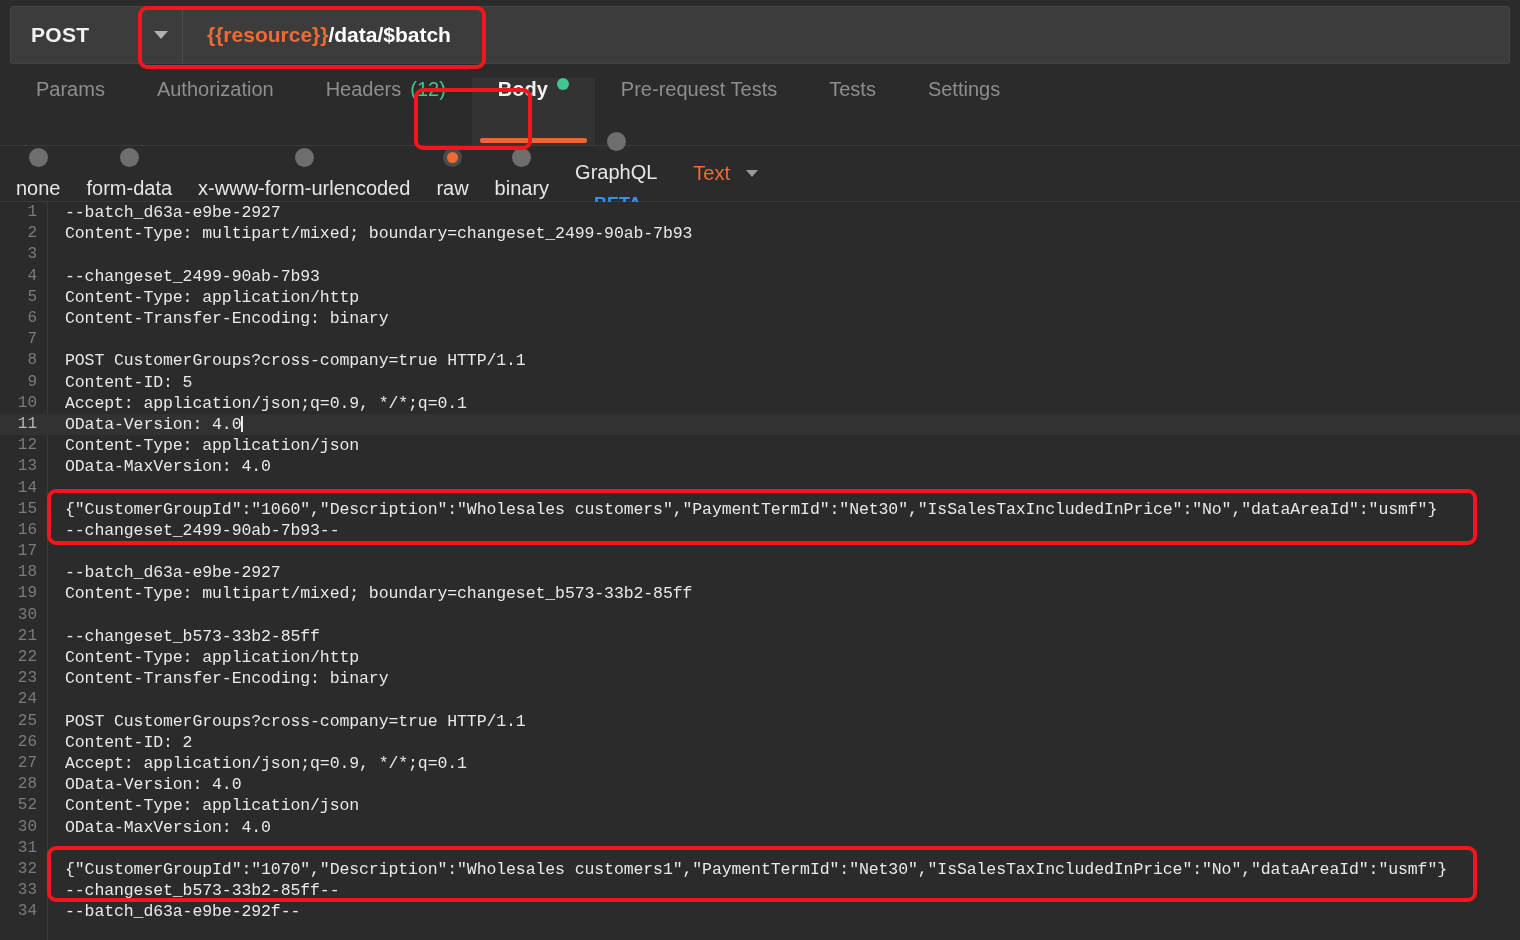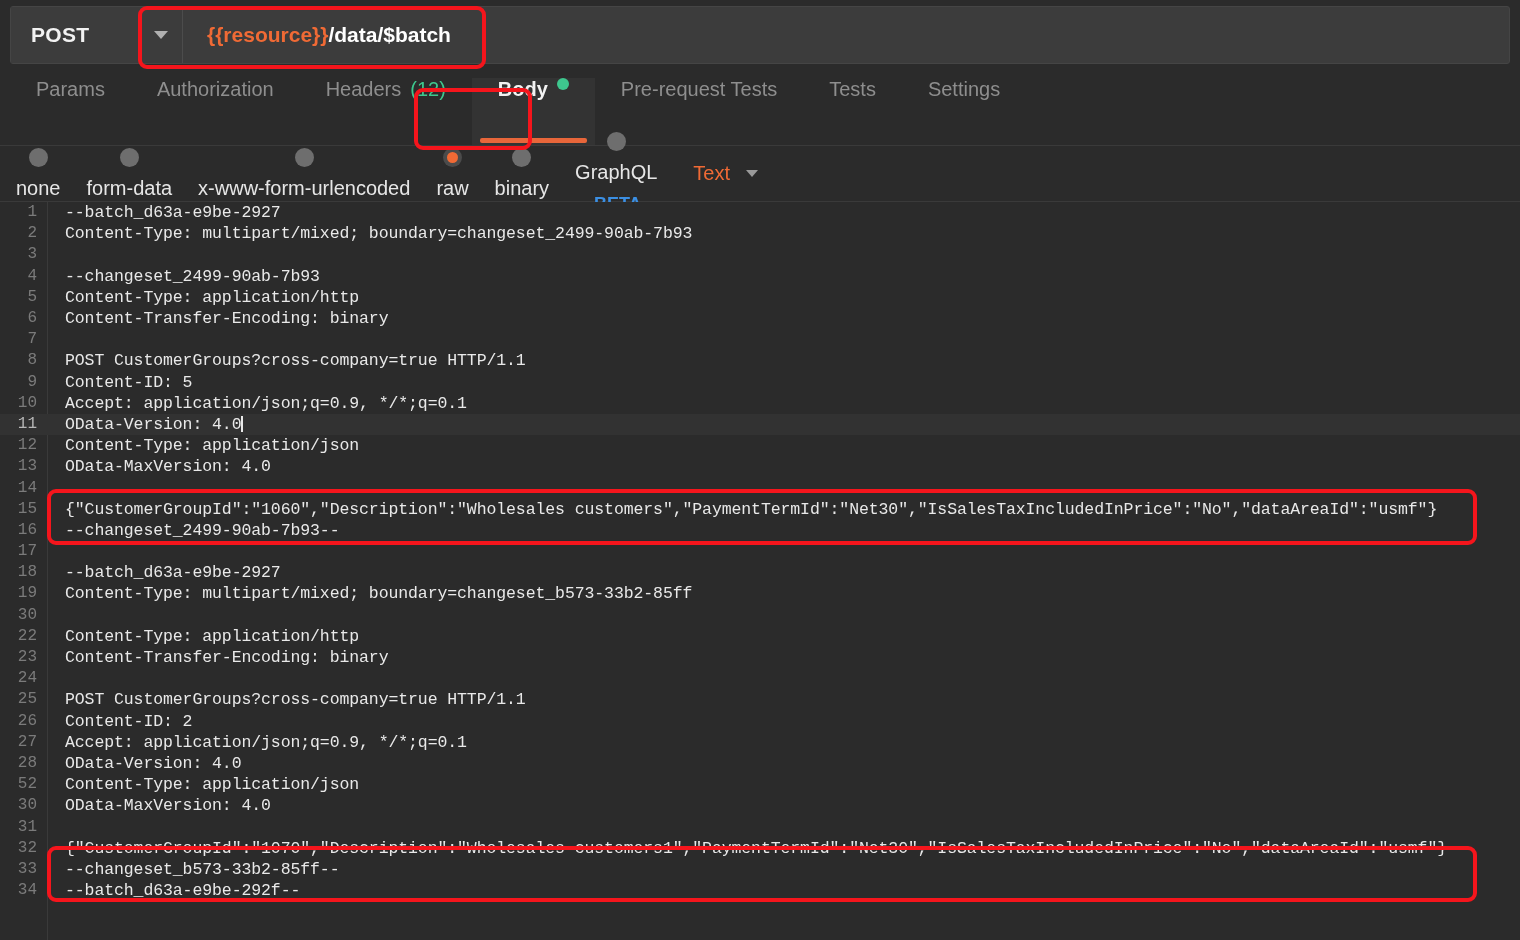--- a/index.html
+++ b/index.html
@@ -328,20 +328,21 @@
         <div class="code-line active"><span class="ln">11</span><span class="ct">OData-Version: 4.0<span class="cursor"></span></span></div>
         <div class="code-line"><span class="ln">12</span><span class="ct">Content-Type: application/json</span></div>
         <div class="code-line"><span class="ln">13</span><span class="ct">OData-MaxVersion: 4.0</span></div>
         <div class="code-line"><span class="ln">14</span><span class="ct"></span></div>
         <div class="code-line"><span class="ln">15</span><span class="ct">{"CustomerGroupId":"1060","Description":"Wholesales customers","PaymentTermId":"Net30","IsSalesTaxIncludedInPrice":"No","dataAreaId":"usmf"}</span></div>
         <div class="code-line"><span class="ln">16</span><span class="ct">--changeset_2499-90ab-7b93--</span></div>
         <div class="code-line"><span class="ln">17</span><span class="ct"></span></div>
         <div class="code-line"><span class="ln">18</span><span class="ct">--batch_d63a-e9be-2927</span></div>
         <div class="code-line"><span class="ln">19</span><span class="ct">Content-Type: multipart/mixed; boundary=changeset_b573-33b2-85ff</span></div>
         <div class="code-line"><span class="ln">30</span><span class="ct"></span></div>
+        <div class="code-line"><span class="ln">21</span><span class="ct">--changeset_b573-33b2-85ff</span></div>
         <div class="code-line"><span class="ln">22</span><span class="ct">Content-Type: application/http</span></div>
         <div class="code-line"><span class="ln">23</span><span class="ct">Content-Transfer-Encoding: binary</span></div>
         <div class="code-line"><span class="ln">24</span><span class="ct"></span></div>
         <div class="code-line"><span class="ln">25</span><span class="ct">POST CustomerGroups?cross-company=true HTTP/1.1</span></div>
         <div class="code-line"><span class="ln">26</span><span class="ct">Content-ID: 2</span></div>
         <div class="code-line"><span class="ln">27</span><span class="ct">Accept: application/json;q=0.9, */*;q=0.1</span></div>
         <div class="code-line"><span class="ln">28</span><span class="ct">OData-Version: 4.0</span></div>
         <div class="code-line"><span class="ln">52</span><span class="ct">Content-Type: application/json</span></div>
         <div class="code-line"><span class="ln">30</span><span class="ct">OData-MaxVersion: 4.0</span></div>
         <div class="code-line"><span class="ln">31</span><span class="ct"></span></div>

